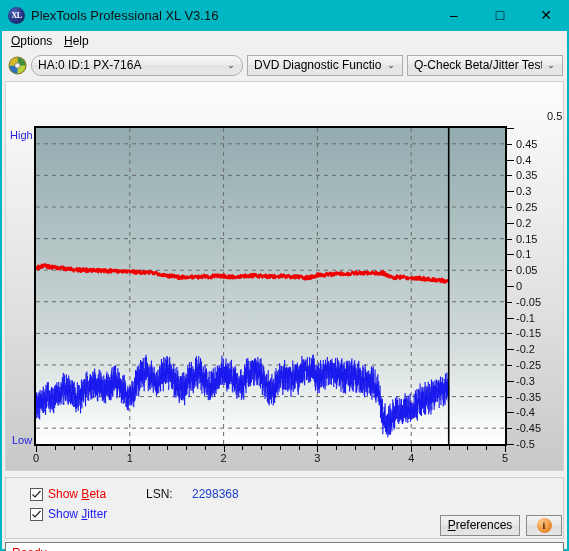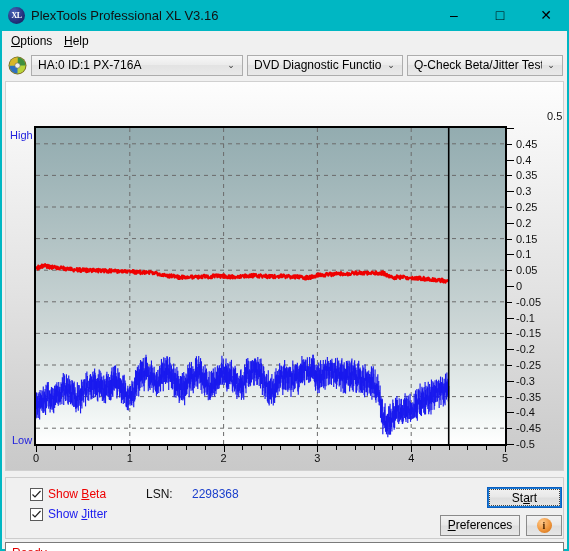--- a/index.html
+++ b/index.html
@@ -76,21 +76,21 @@
     cursor:default;
   }
   .combo .cv{
     position:absolute;left:6px;top:0;right:20px;
     line-height:19px;white-space:nowrap;overflow:hidden;
   }
   .combo .carat{
     position:absolute;right:5px;top:0;width:12px;height:19px;
     line-height:19px;text-align:center;font-size:9px;color:#333;
   }
-  .combo-drive{left:29px;width:212px;}
+  .combo-drive{left:29px;width:212px;border-radius:10px;}
   .combo-func{left:245px;width:156px;}
   .combo-test{left:405px;width:156px;}
   
   .chartpanel{
     position:absolute;left:3px;top:50px;width:559px;height:390px;
     background:linear-gradient(to bottom,#fdfdfd 0%,#f4f4f4 18%,#e2e2e2 55%,#cfcfcf 88%,#c9c9c9 100%);
     border:1px solid #d0d0d0;
     box-sizing:border-box;
   }
   .plot{
@@ -1281,23 +1281,20 @@
           <svg width="9" height="9" viewBox="0 0 9 9">
             <polyline points="0.5,4.5 3,7 8.5,1" fill="none" stroke="#222" stroke-width="1.2"></polyline>
           </svg>
         </div>
         <div class="cblabel blue"><span>Show </span><u>J</u><span>itter</span></div>
       </div>
 
       <div class="lsn-label">LSN:</div>
       <div class="lsn-value">2298368</div>
 
-      <div class="btn btn-start">
-        <div class="inner"><span>St</span><u>a</u><span>rt</span></div>
-      </div>
 
       <div class="btn btn-pref">
         <span><span></span><u>P</u><span>references</span></span>
       </div>
 
       <div class="btn btn-info">
         <div class="info-circle">i</div>
       </div>
     </div>
 

